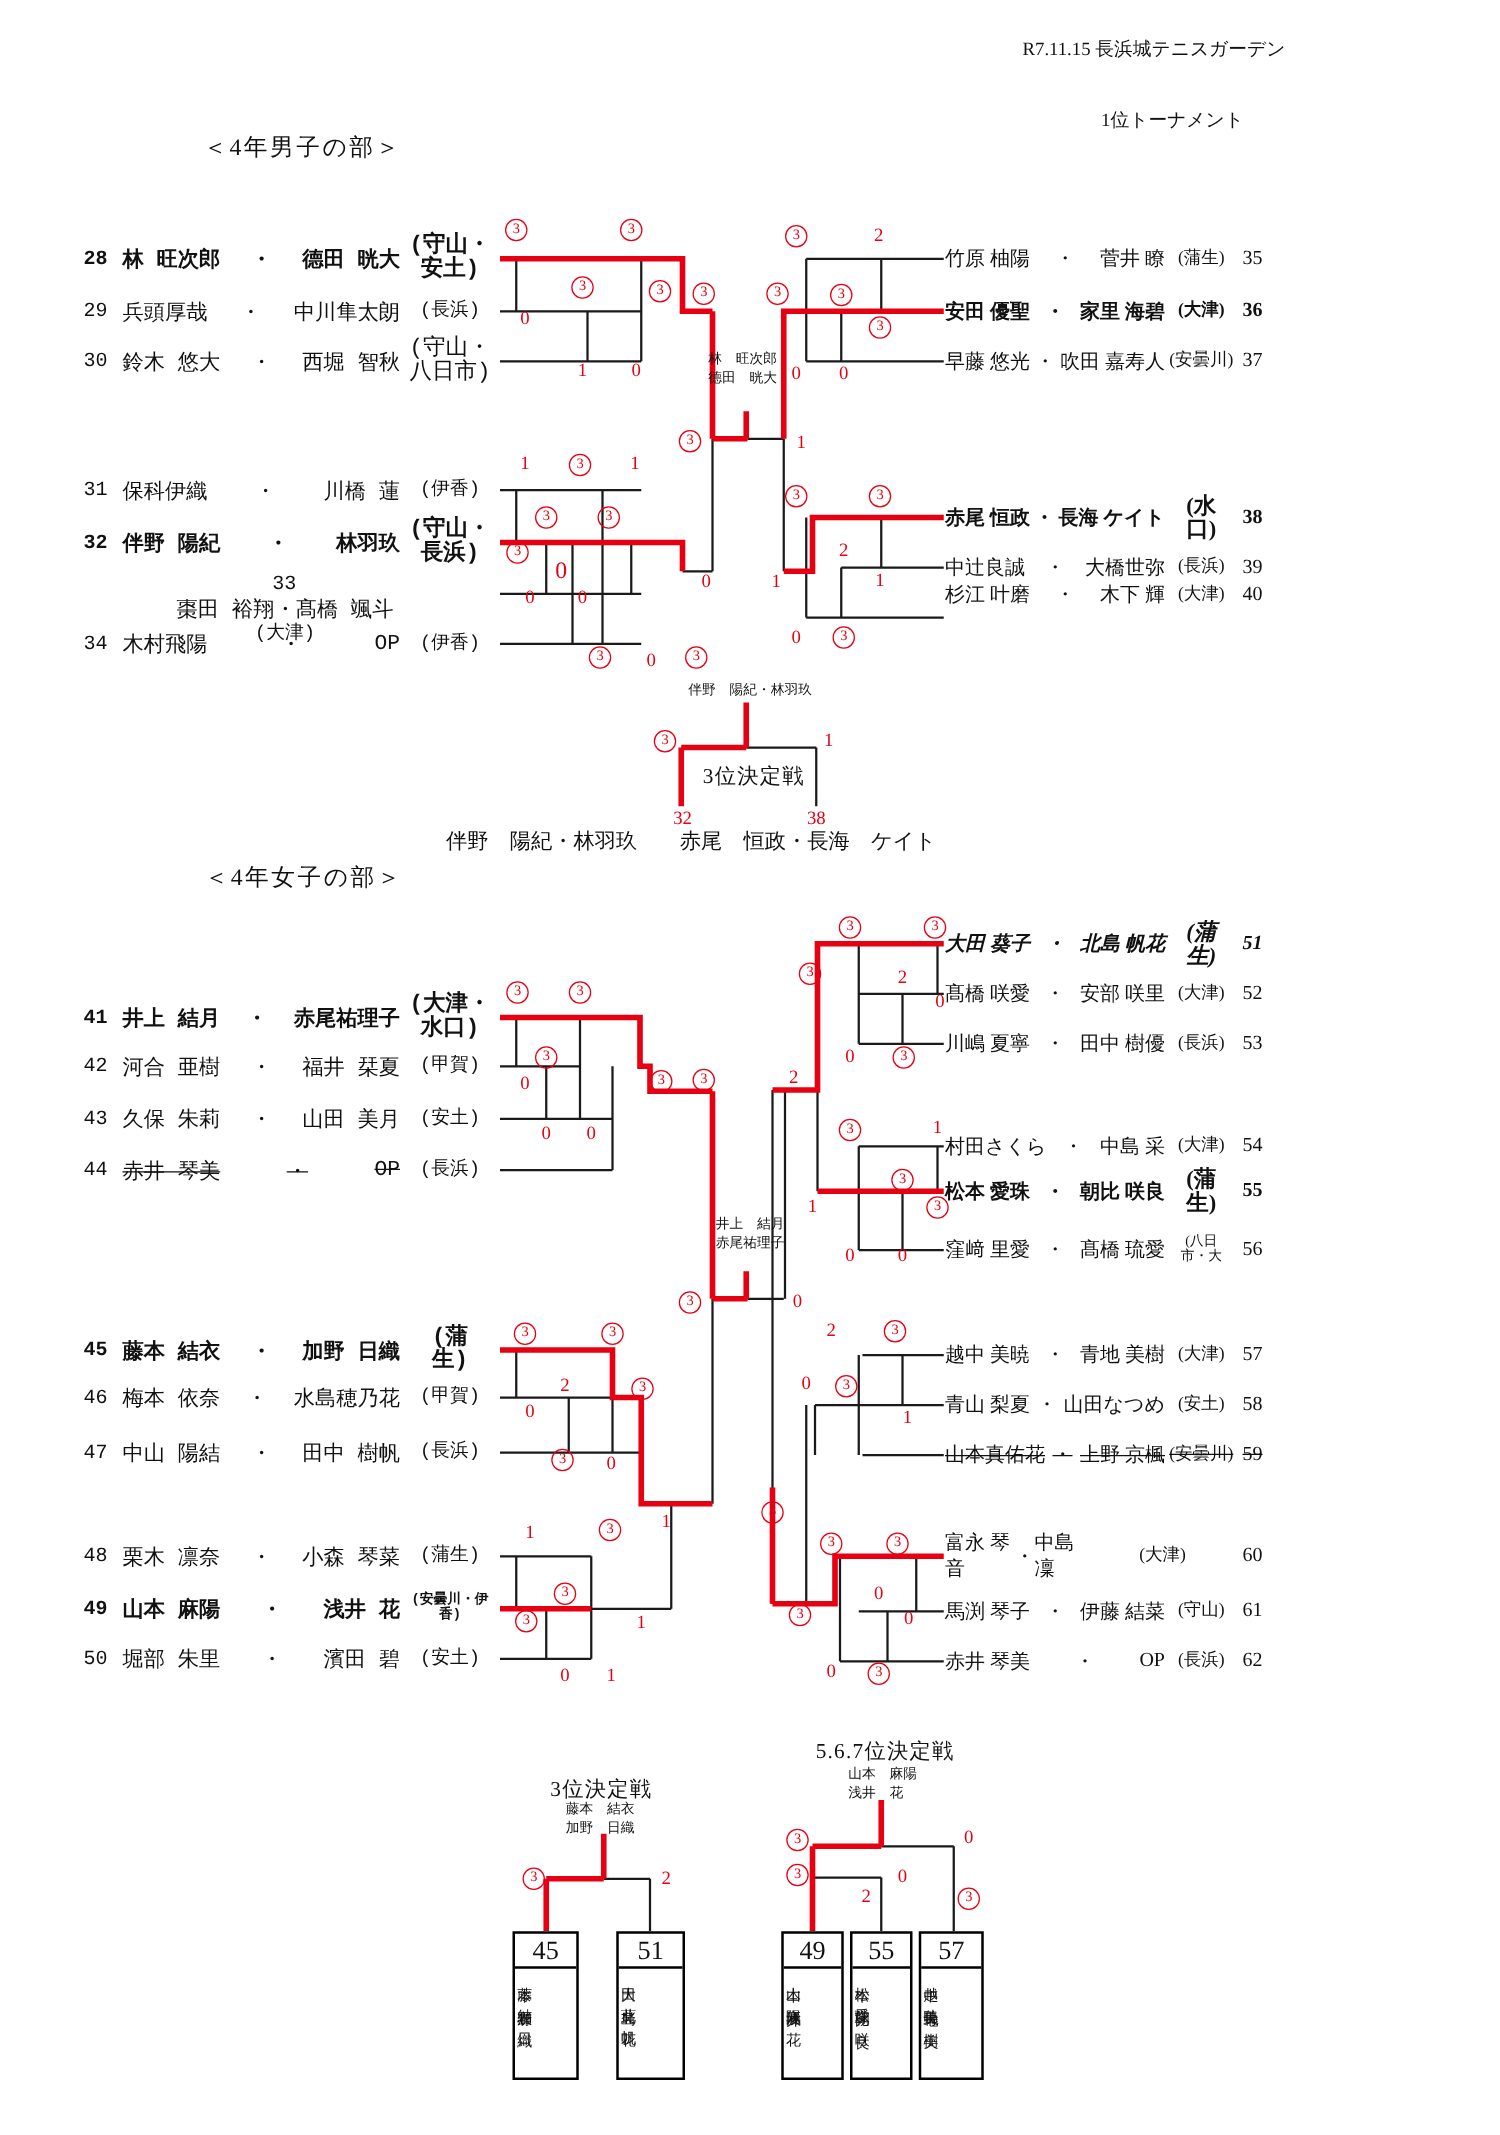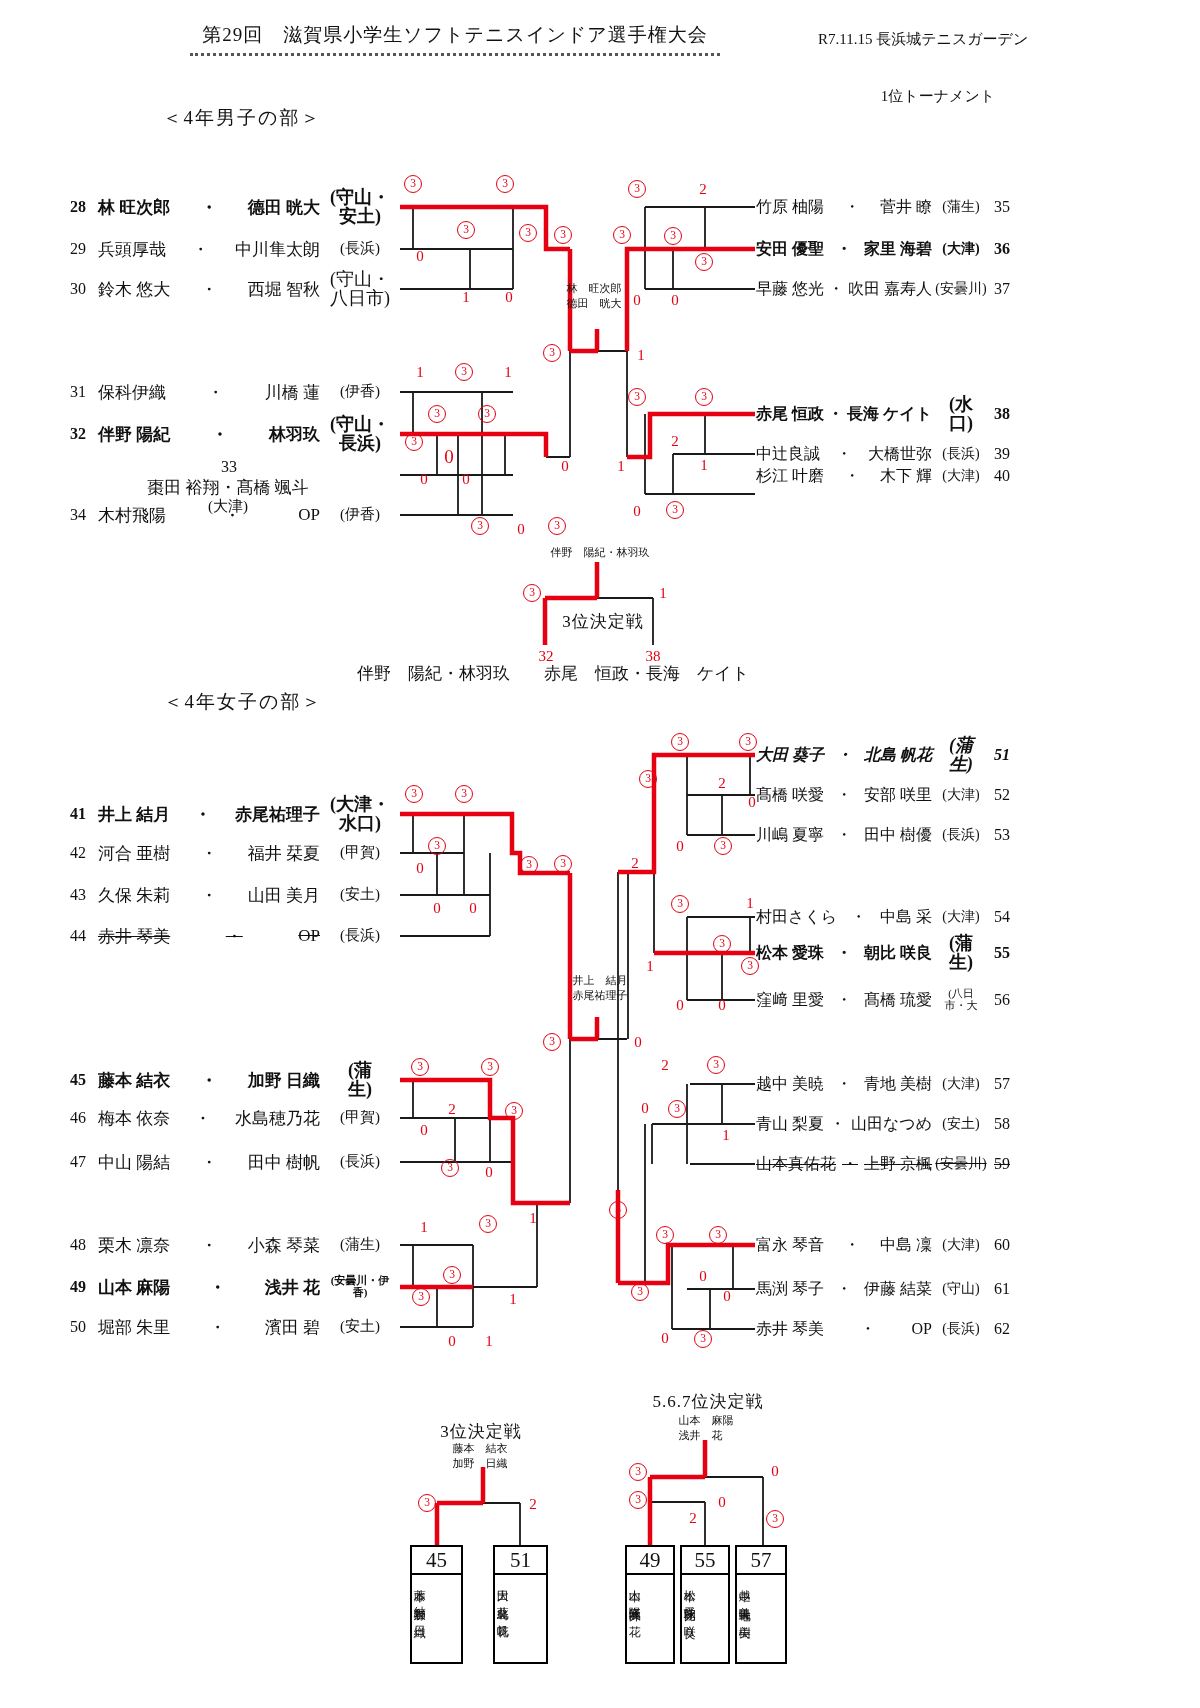--- a/index.html
+++ b/index.html
@@ -10,21 +10,21 @@
              font-size:19px;letter-spacing:1px;padding-bottom:5px;
              border-bottom:3px dotted #555;}
   .hdr-date{position:absolute;left:818px;top:30px;font-size:15px;}
   .lab{position:absolute;transform:translate(-50%,-50%);white-space:pre-line;text-align:left;}
   .lab.sec{font-size:19px;letter-spacing:2px;}
   .lab.lg{font-size:17px;letter-spacing:1px;}
   .lab.md{font-size:15px;}
   .lab.sm{font-size:11px;line-height:1.4;}
   .lab.cap{font-size:17px;}
   .row{position:absolute;height:34px;display:flex;align-items:center;font-size:17px;}
-  .row.L{left:56px;width:344px;}
+  .row.L{left:56px;width:344px;font-family:Liberation Mono, monospace;}
   .row.R{left:756px;width:268px;}
   .row .no{width:30px;text-align:right;font-size:16px;flex:none;}
   .row.L .no{margin-right:12px;}
   .row.R .no{margin-left:4px;text-align:left;}
   .row .names{flex:1;display:flex;justify-content:space-between;align-items:center;}
   .row.R .names{font-size:16px;}
   .row .club{flex:none;text-align:center;font-size:15px;line-height:1.05;}
   .row.L .club{width:80px;}
   .row.R .club{width:58px;font-size:14px;}
   .row .club.two{font-size:18px;}
@@ -78,21 +78,20 @@
       <path d="M400 1080H490V1118H513V1203H570"></path>
       <path d="M400 1287H473"></path>
       <path d="M755 755H654V872H618"></path>
       <path d="M755 953H654"></path>
       <path d="M755 1245H668V1283H618 M618 1190V1283"></path>
       <path d="M483 1467V1503 M437 1503H483 M437 1503V1545"></path>
       <path d="M705 1440V1477 M650 1477H705 M650 1477V1545"></path>
     </g>
   </svg>
 
-  <div class="hdr-title">第29回　滋賀県小学生ソフトテニスインドア選手権大会</div>
   <div class="hdr-date">R7.11.15 長浜城テニスガーデン</div>
 
   <div id="rows">
       <div class="row L b" style="top: 190px;">
         <span class="no">28</span>
         <div class="names">
           <span>林 旺次郎</span>
           <span>・</span>
           <span>德田 晄大</span>
         </div>
@@ -370,21 +369,21 @@
       </div>
       <div class="row R sa" style="top: 1147px;">
         <div class="names">
           <span>山本真佑花</span>
           <span>・</span>
           <span>上野 京楓</span>
         </div>
         <div class="club">(安曇川)</div>
         <span class="no">59</span>
       </div>
-      <div class="row R" style="top: 1228px;">
+      <div class="row R" style="top: 1228px; gap: 31px;">
         <div class="names">
           <span>富永 琴音</span>
           <span>・</span>
           <span>中島 凜</span>
         </div>
         <div class="club">(大津)</div>
         <span class="no">60</span>
       </div>
       <div class="row R" style="top: 1272px;">
         <div class="names">

